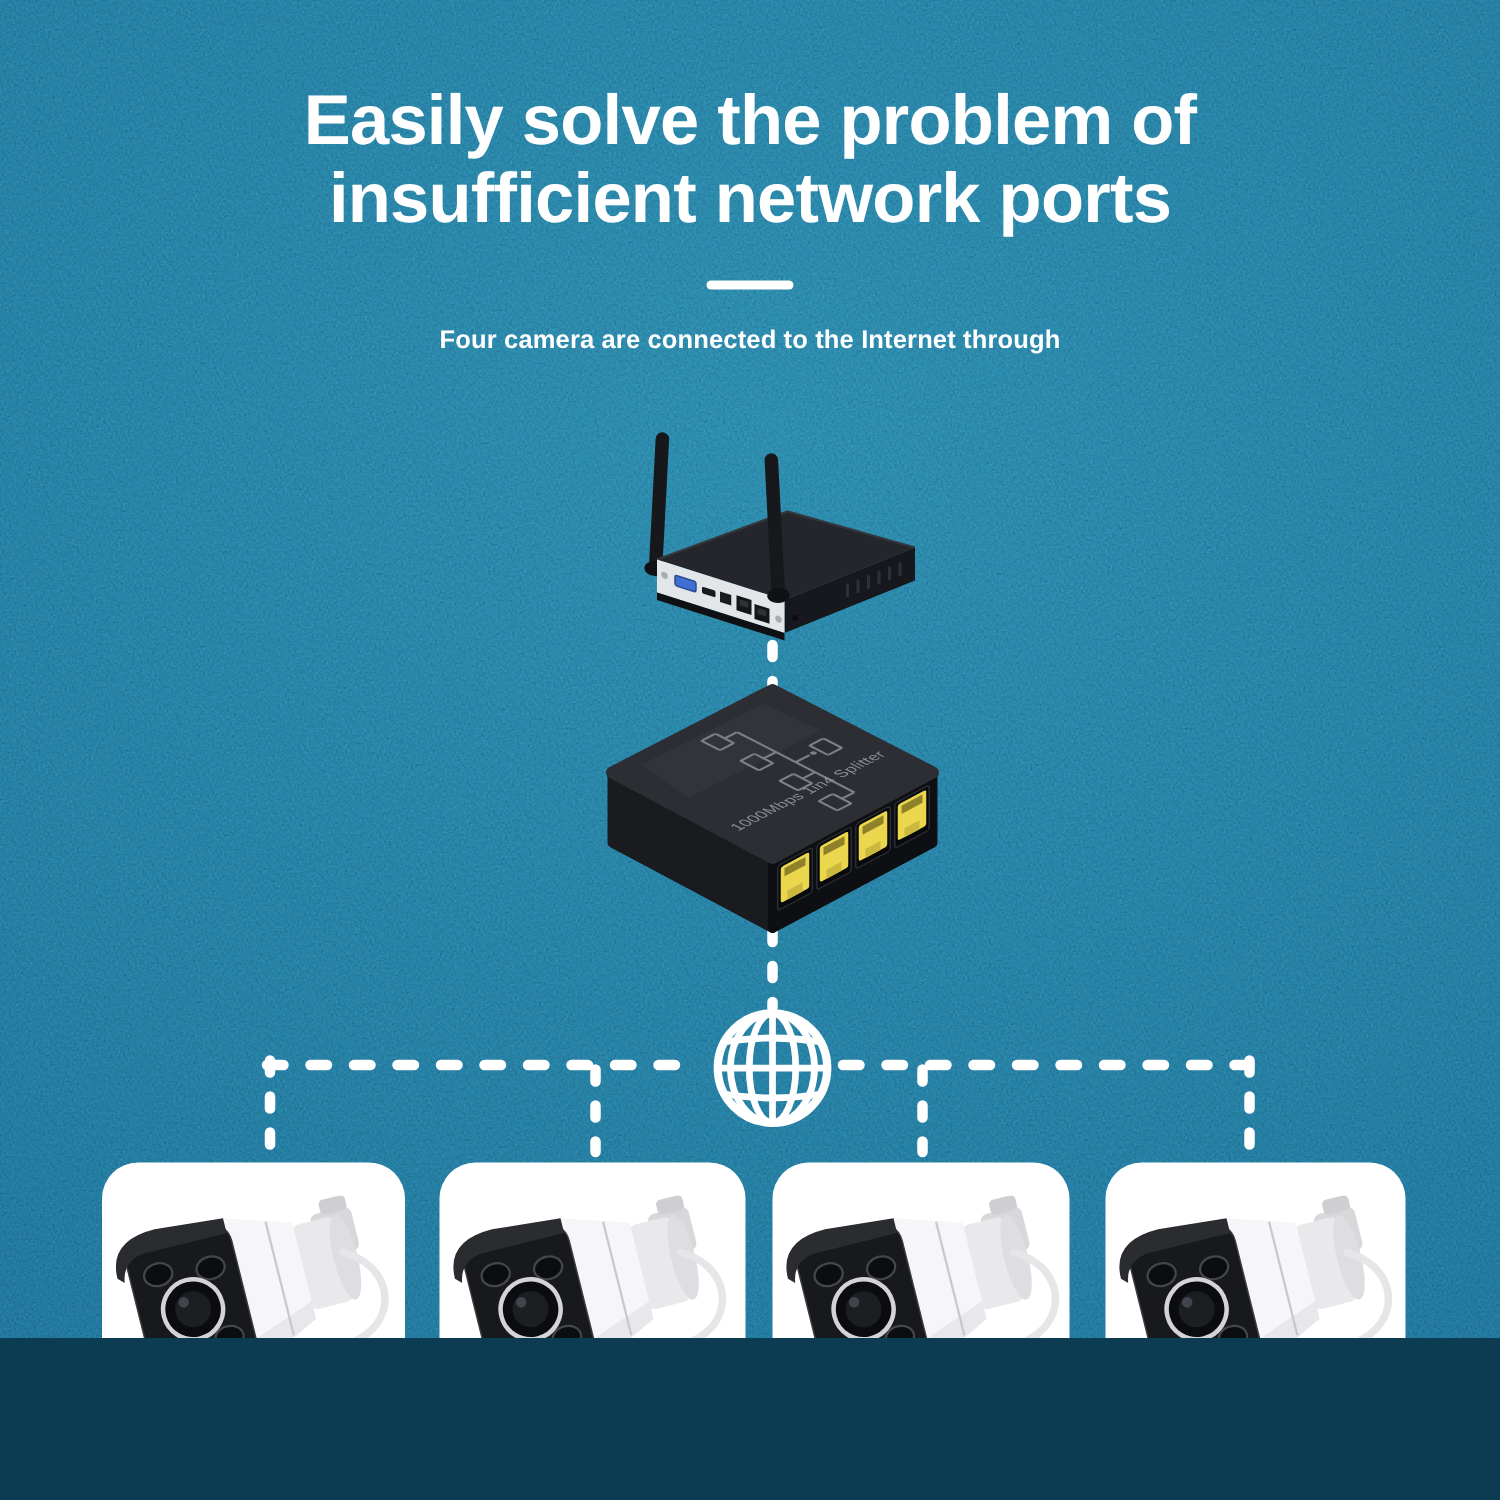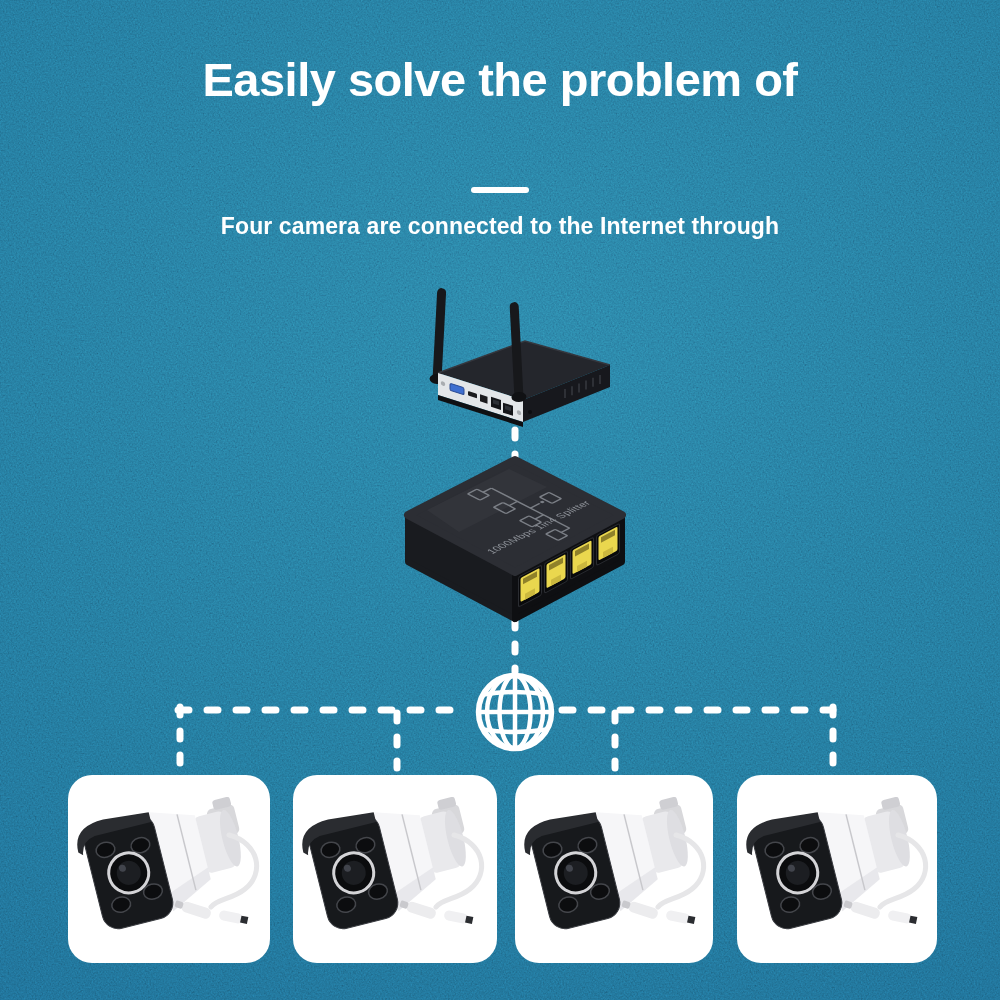--- a/index.html
+++ b/index.html
@@ -1,27 +1,27 @@
 <!DOCTYPE html>
 <html><head>
 <meta charset="utf-8">
 <style>
   html,body{margin:0;padding:0;background:#0c3c52;}
   .stage{
-    position:relative;width:1000px;height:1000px;overflow:hidden;
+    position:relative;width:1000px;height:892px;overflow:hidden;
     font-family:"Liberation Sans","DejaVu Sans",sans-serif;
     background:radial-gradient(1150px 900px at 52% 32%, #267397 0%, #1f6888 55%, #1a5d7d 100%);
   }
   .tex{position:absolute;inset:0;mix-blend-mode:overlay;opacity:.5;pointer-events:none;}
   .hero{position:absolute;left:0;top:0;width:1000px;text-align:center;color:#ffffff;}
   .title{position:absolute;top:54px;left:0;width:1000px;
     font-size:47px;line-height:52px;font-weight:700;letter-spacing:-0.5px;}
   .divider{position:absolute;top:187px;left:471px;width:58px;height:6px;border-radius:3px;background:#ffffff;}
   .subtitle{position:absolute;top:212px;left:0;width:1000px;
-    font-size:23px;line-height:29px;font-weight:600;letter-spacing:0.1px;}
+    font-size:17px;line-height:29px;font-weight:600;letter-spacing:0.1px;}
   .connectors,.device{position:absolute;pointer-events:none;}
   .connectors{left:0;top:0;}
   .nvr{left:413px;top:282px;}
   .splitter{left:395px;top:452px;}
   .card{position:absolute;top:775px;height:188px;background:#ffffff;border-radius:24px;}
   .card svg{position:absolute;left:9px;top:22px;}
   .c1{left:68px;width:202px;}
   .c2{left:293px;width:204px;}
   .c3{left:515px;width:198px;}
   .c4{left:737px;width:200px;}
@@ -35,20 +35,21 @@
     <filter id="grain" x="0" y="0" width="100%" height="100%">
       <feTurbulence type="fractalNoise" baseFrequency="0.62" numOctaves="3" seed="8" stitchTiles="stitch"></feTurbulence>
       <feColorMatrix type="matrix" values="0.33 0.33 0.33 0 0  0.33 0.33 0.33 0 0  0.33 0.33 0.33 0 0  0 0 0 0 1"></feColorMatrix>
     </filter>
     <rect width="1000" height="1000" filter="url(#grain)"></rect>
   </svg>
 
   <div class="hero">
     <div class="title">
       <div>Easily solve the problem of</div>
+      <div>insufficient network ports</div>
     </div>
     <div class="divider"></div>
     <div class="subtitle">
       <div>Four camera are connected to the Internet through</div>
     </div>
   </div>
 
   <svg class="connectors" width="1000" height="1000">
     <g stroke="#ffffff" stroke-width="7" stroke-linecap="round" fill="none">
       <line x1="515" y1="430" x2="515" y2="462" stroke-dasharray="8 16"></line>

